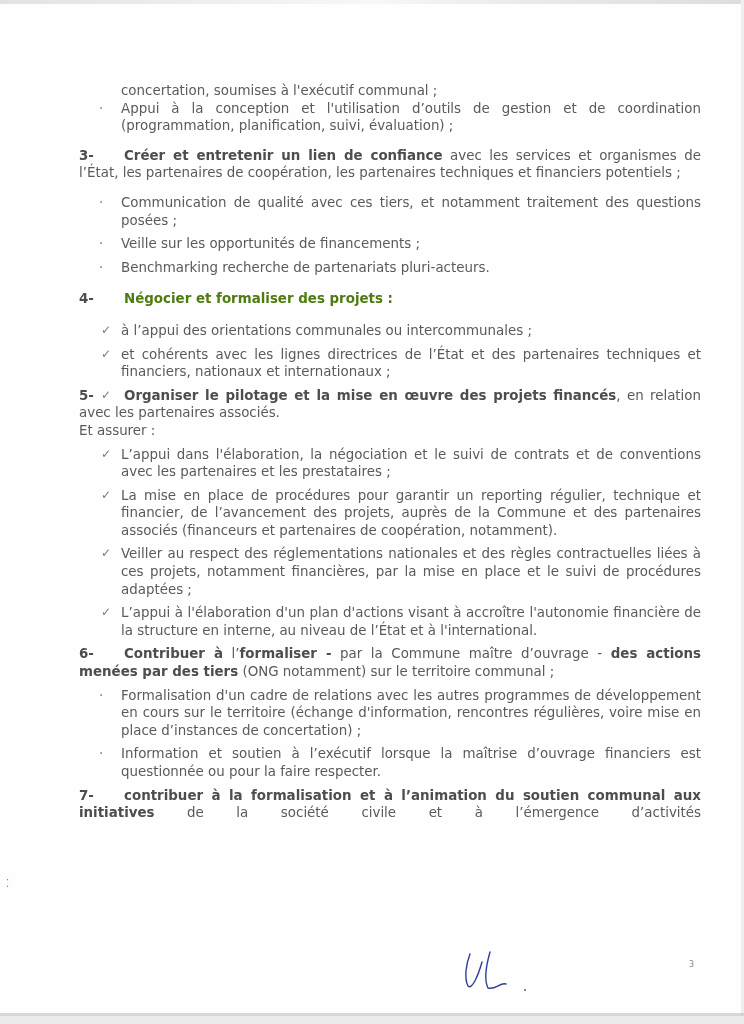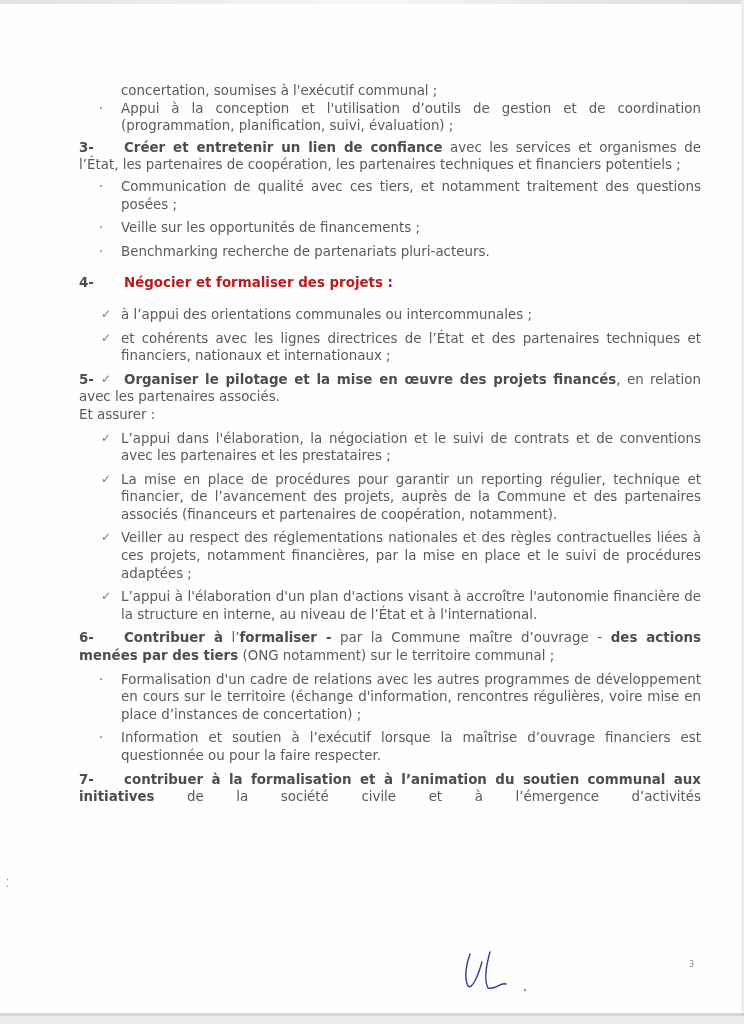--- a/index.html
+++ b/index.html
@@ -11,25 +11,25 @@
   }
   .top-scan { position:absolute; left:0; top:0; width:744px; height:4px;
     background:linear-gradient(90deg,#d6d6d6 0,#e9e9e9 30%,#f4f4f4 50%,#e2e2e2 70%,#cfcfcf 100%); opacity:.7; }
   .bottom-scan { position:absolute; left:0; top:1013px; width:744px; height:3px; background:#bdbdbd; opacity:.6; }
   .bottom-shade { position:absolute; left:0; top:1016px; width:744px; height:8px; background:#ececec; }
   .right-edge { position:absolute; right:0; top:0; width:3px; height:1024px; background:#efefef; }
   .page { position:absolute; left:79px; top:82px; width:622px; font-size:13.4px; line-height:17.6px; }
   .p { text-align:justify; }
   .p b { font-weight:bold; color:#4d4d4d; }
   .num { display:inline-block; width:45px; font-weight:bold; color:#4d4d4d; }
-  .h4 { font-weight:bold; color:#b91c1c; }
+  .h4 { font-weight:bold; color:#4d7c0f; }
   .item { position:relative; padding-left:42px; text-align:justify; }
   .item .mk { position:absolute; left:20px; top:0; color:#777; }
   .item.chk .mk { left:22px; font-size:12px; }
-  .sp4 { } .sp6 { margin-top:6px; } .sp8 { margin-top:4px; } .sp14 { margin-top:14px; }
+  .sp4 { } .sp6 { margin-top:6px; } .sp8 { margin-top:12px; } .sp14 { margin-top:14px; }
   .last-line { text-align:justify; text-align-last:justify; }
   .pg-num { position:absolute; left:689px; top:960px; font-size:8px; color:#888; }
   .signature { position:absolute; left:460px; top:950px; width:70px; height:42px; }
   .speck { position:absolute; left:6px; top:878px; width:3px; height:5px; color:#777; font-size:10px; }
 </style>
 </head>
 <body>
 
 <div class="top-scan"></div>
 <div class="right-edge"></div>

